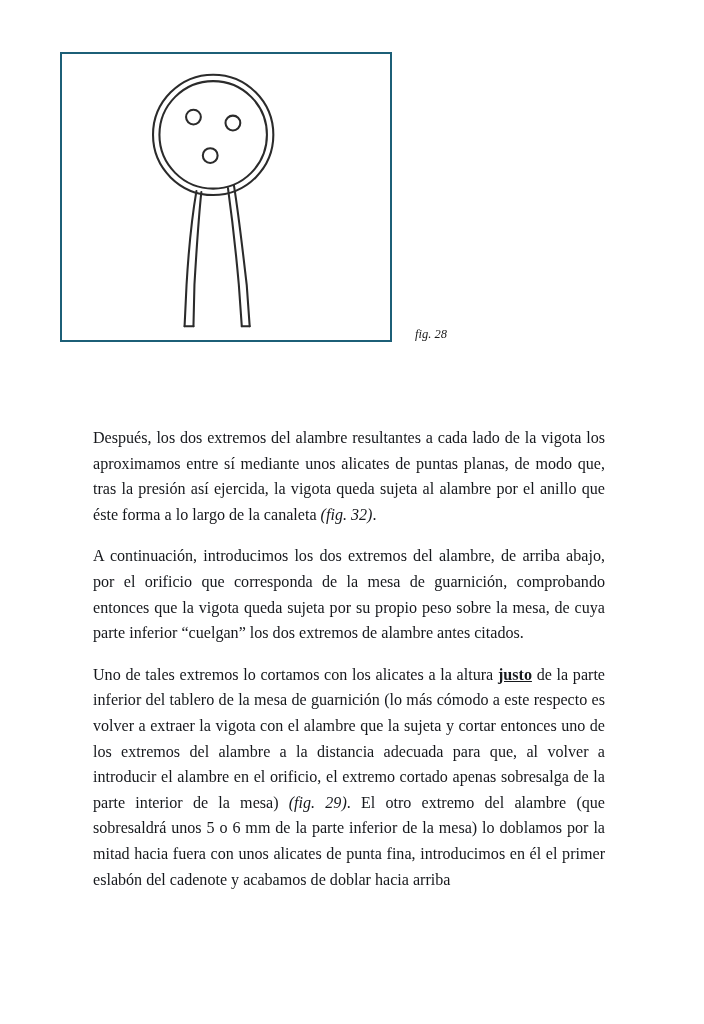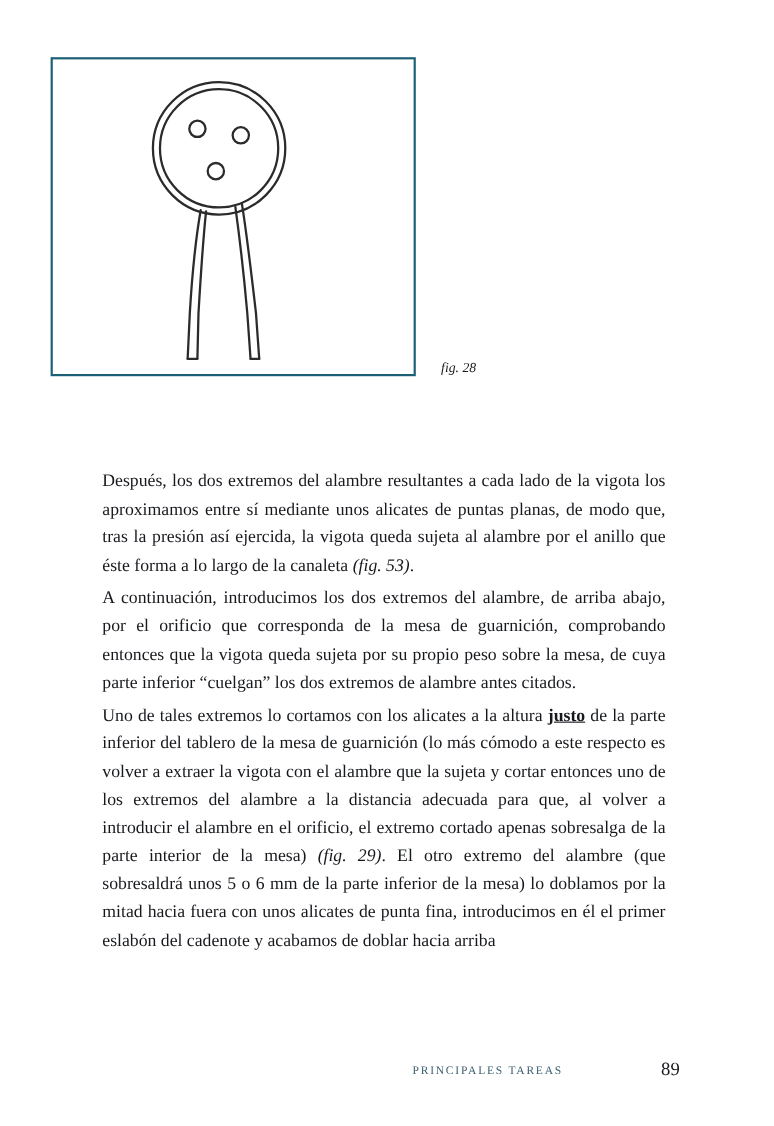--- a/index.html
+++ b/index.html
@@ -17,21 +17,21 @@
   }
   .page {
     position: relative;
     width: 704px;
     height: 1024px;
   }
 
   
   .figure-block {
     position: absolute;
-    left: 46px;
+    left: 60px;
     top: 52px;
     width: 340px;
     height: 298px;
   }
   .figure-frame {
     position: absolute;
     left: 0;
     top: 0;
     width: 332px;
     height: 290px;
@@ -67,21 +67,21 @@
     color: #16181c;
     text-align: justify;
     -webkit-hyphens: none;
     hyphens: none;
   }
   .body-text p {
     margin: 0;
     text-indent: 0;
   }
   .body-text p + p {
-    margin-top: 4px;
+    margin-top: 16px;
   }
   .body-text i {
     font-style: italic;
   }
   .body-text b {
     font-weight: bold;
     text-decoration: underline;
   }
 
   
@@ -136,23 +136,19 @@
 
           <path d="M124 276 L 133 276"></path>
           <path d="M182 276 L 190 276"></path>
         </g>
       </svg>
     </div>
     <div class="figure-caption">fig. 28</div>
   </div>
 
   <div class="body-text">
-    <p>Después, los dos extremos del alambre resultantes a cada lado de la vigota los aproximamos entre sí mediante unos alicates de puntas planas, de modo que, tras la presión así ejercida, la vigota queda sujeta al alambre por el anillo que éste forma a lo largo de la canaleta <i>(fig. 53)</i>.</p>
+    <p>Después, los dos extremos del alambre resultantes a cada lado de la vigota los aproximamos entre sí mediante unos alicates de puntas planas, de modo que, tras la presión así ejercida, la vigota queda sujeta al alambre por el anillo que éste forma a lo largo de la canaleta <i>(fig. 32)</i>.</p>
     <p>A continuación, introducimos los dos extremos del alambre, de arriba abajo, por el orificio que corresponda de la mesa de guarnición, comprobando entonces que la vigota queda sujeta por su propio peso sobre la mesa, de cuya parte inferior “cuelgan” los dos extremos de alambre antes citados.</p>
     <p>Uno de tales extremos lo cortamos con los alicates a la altura <b>justo</b> de la parte inferior del tablero de la mesa de guarnición (lo más cómodo a este respecto es volver a extraer la vigota con el alambre que la sujeta y cortar entonces uno de los extremos del alambre a la distancia adecuada para que, al volver a introducir el alambre en el orificio, el extremo cortado apenas sobresalga de la parte interior de la mesa) <i>(fig. 29)</i>. El otro extremo del alambre (que sobresaldrá unos 5 o 6 mm de la parte inferior de la mesa) lo doblamos por la mitad hacia fuera con unos alicates de punta fina, introducimos en él el primer eslabón del cadenote y acabamos de doblar hacia arriba</p>
   </div>
 
-  <div class="footer">
-    <div class="footer-label">PRINCIPALES TAREAS</div>
-    <div class="footer-pageno">89</div>
-  </div>
 
 </div>
 
 </body></html>

